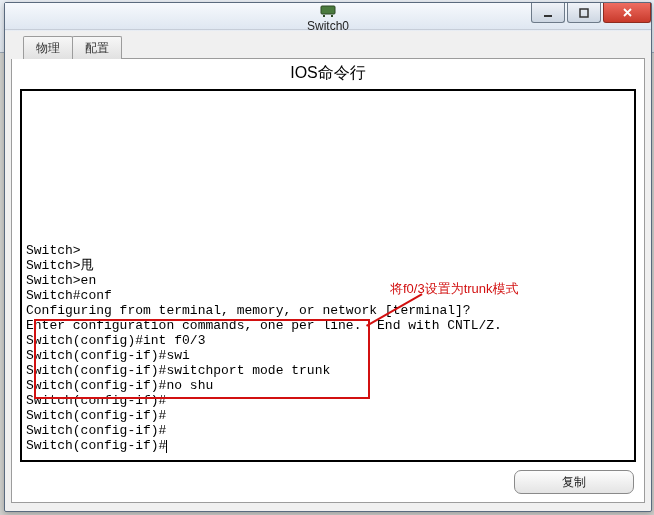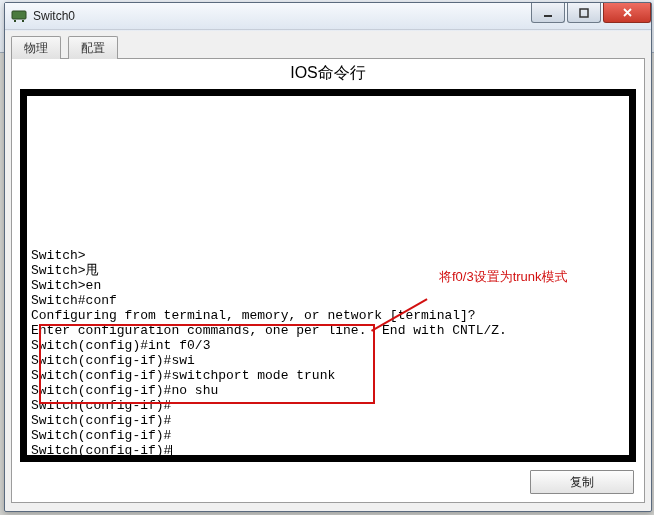--- a/index.html
+++ b/index.html
@@ -53,20 +53,21 @@
     border-radius: 2px;
     box-shadow: 0 2px 6px rgba(0,0,0,.25);
   }
   .titlebar {
     position: relative;
     height: 26px;
     background: linear-gradient(#f6f9fd, #dfe7f1);
     border-bottom: 1px solid #c6cdd8;
     display: flex;
     align-items: center;
+    flex-direction: column;
   }
   .titlebar .app-icon {
     width: 16px; height: 16px;
     margin: 0 6px 0 6px;
   }
   .titlebar .title-text {
     font-size: 12px;
     color: #232323;
   }
   .wc-buttons {
@@ -98,23 +99,23 @@
     border-color: #8e2c21;
     width: 48px;
   }
   .wc-btn svg { display:block; }
 
   
   .tabstrip {
     display: flex;
     align-items: flex-end;
     height: 24px;
-    margin: 4px 6px 0 6px;
+    margin: 4px 6px 0 18px;
     border-bottom: 1px solid #9c9c9c;
-    gap: 8px;
+    gap: 0;
   }
   .tab {
     padding: 3px 12px 2px;
     font-size: 12px;
     border: 1px solid #9c9c9c;
     border-bottom: none;
     background: linear-gradient(#f7f7f7, #e1e1e1);
     color: #333;
     margin-right: -1px;
     border-radius: 2px 2px 0 0;
@@ -142,21 +143,21 @@
     font-family: "Microsoft YaHei", Arial, sans-serif;
   }
 
   
   .terminal-wrap {
     position: absolute;
     left: 8px;
     right: 8px;
     top: 30px;
     bottom: 40px;
-    border: 7px solid #000000;
+    border: 2px solid #000000;
     background: #fff;
     overflow: hidden;
   }
   .terminal-scroll {
     position: absolute;
     inset: 0;
     overflow-y: scroll;
     overflow-x: hidden;
   }
   .terminal {
@@ -194,23 +195,23 @@
   .footer-btns {
     position: absolute;
     right: 10px;
     bottom: 8px;
     display: flex;
     gap: 10px;
   }
   .btn {
     min-width: 70px;
     height: 22px;
-    padding: 0 16px;
+    padding: 0 24px;
     border: 1px solid #8a8a8a;
-    border-radius: 1px;
+    border-radius: 7px;
     background: linear-gradient(#fdfdfd, #e4e4e4);
     font-size: 12px;
     color: #222;
     display: flex;
     align-items: center;
     justify-content: center;
     font-family: "Microsoft YaHei", Arial, sans-serif;
   }
 
   .cursor {
@@ -268,20 +269,20 @@
   <div class="tab-page">
     <div class="page-title">IOS命令行</div>
 
     <div class="terminal-wrap">
       <div class="terminal-scroll">
         <div class="terminal"><div class="spacer-top"></div><div>Switch&gt;</div><div>Switch&gt;甩</div><div>Switch&gt;en</div><div>Switch#conf</div><div>Configuring from terminal, memory, or network [terminal]?</div><div>Enter configuration commands, one per line.  End with CNTL/Z.</div><div>Switch(config)#int f0/3</div><div>Switch(config-if)#swi</div><div>Switch(config-if)#switchport mode trunk</div><div>Switch(config-if)#no shu</div><div>Switch(config-if)#</div><div>Switch(config-if)#</div><div>Switch(config-if)#</div><div><span>Switch(config-if)#</span><span class="cursor"></span></div></div>
       </div>
 
       <div class="annot-box" id="annot-box" style="left: 12px; top: 228px; width: 332px; height: 76px;"></div>
       <div class="annot-line" id="annot-line" style="left: 344px; top: 234px; width: 64.4981px; height: 2px; transform-origin: 0px 0px; transform: rotate(-29.7449deg);"></div>
-      <div class="annot-label" id="annot-label" style="left: 368px; top: 172px; margin-left: 44px;">将f0/3设置为trunk模式</div>
+      <div class="annot-label" id="annot-label" style="left: 368px; top: 189px;">将f0/3设置为trunk模式</div>
     </div>
 
     <div class="footer-btns">
       <div class="btn">复制</div>
     </div>
   </div>
 </div>
 
 </body></html>

